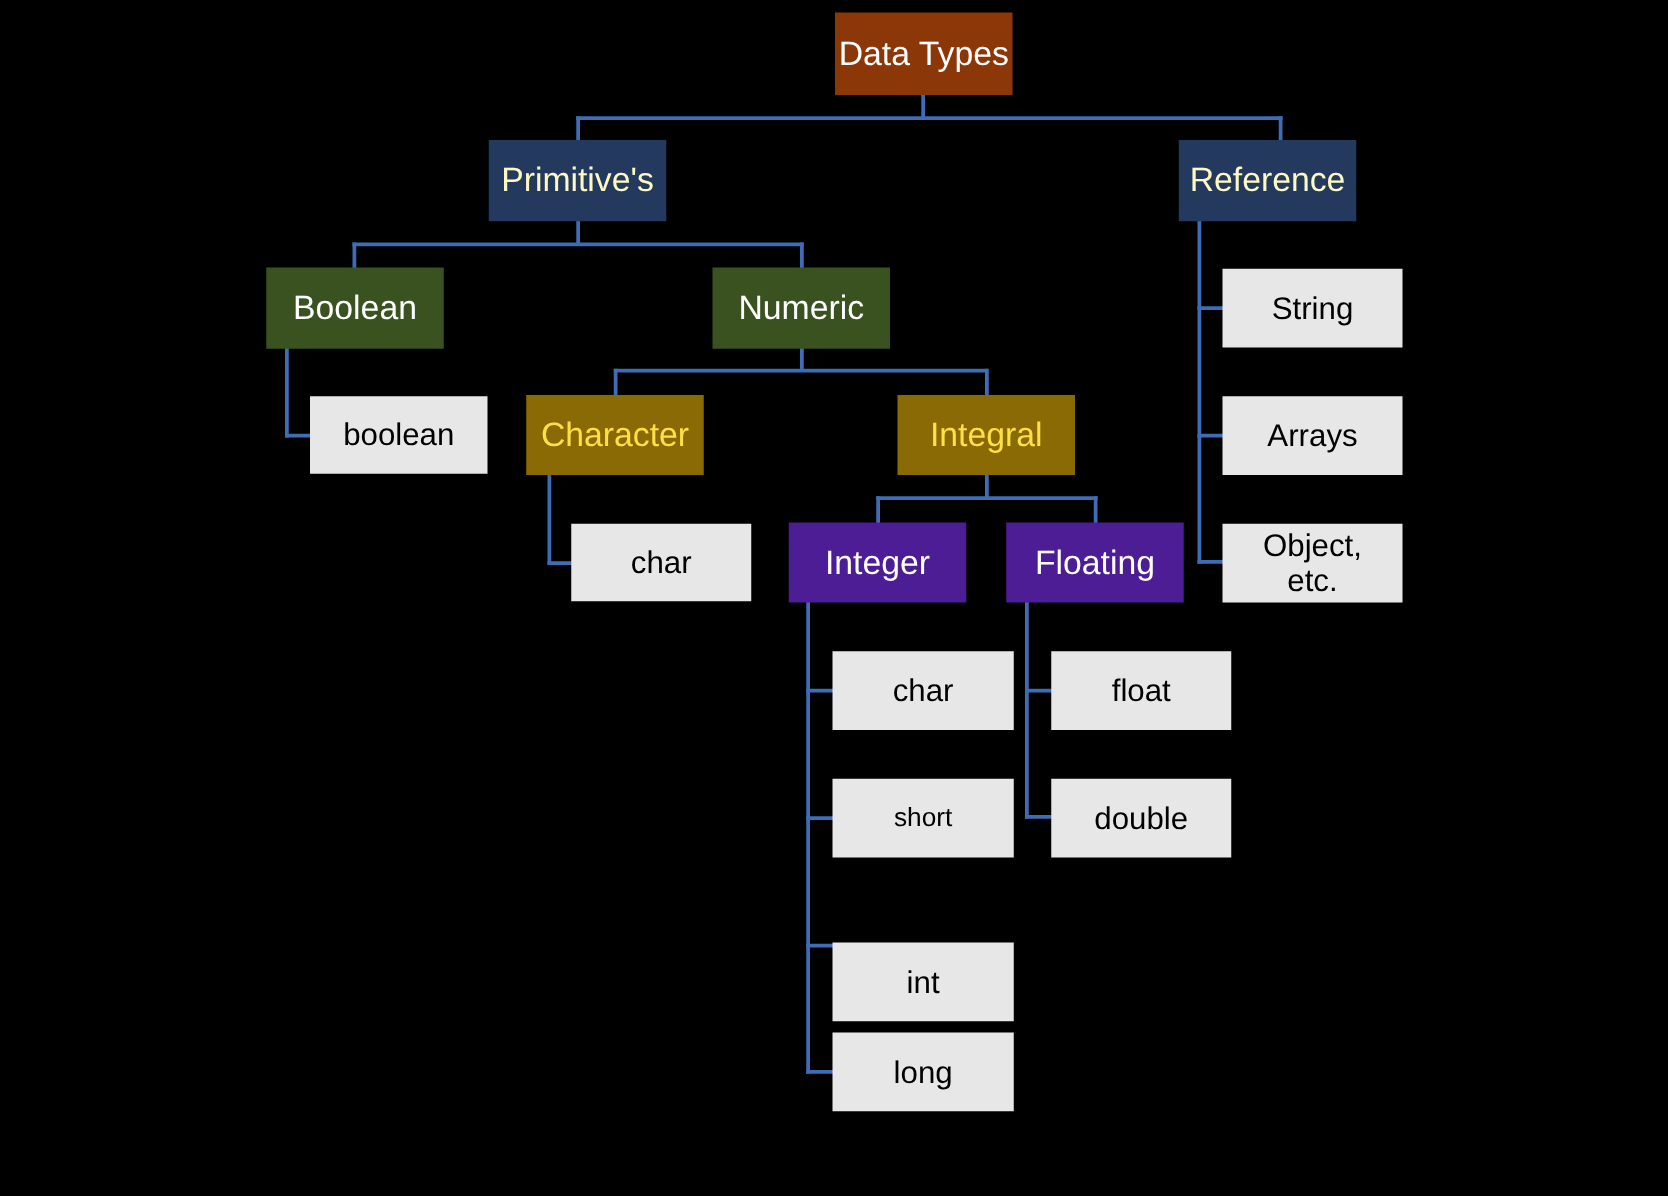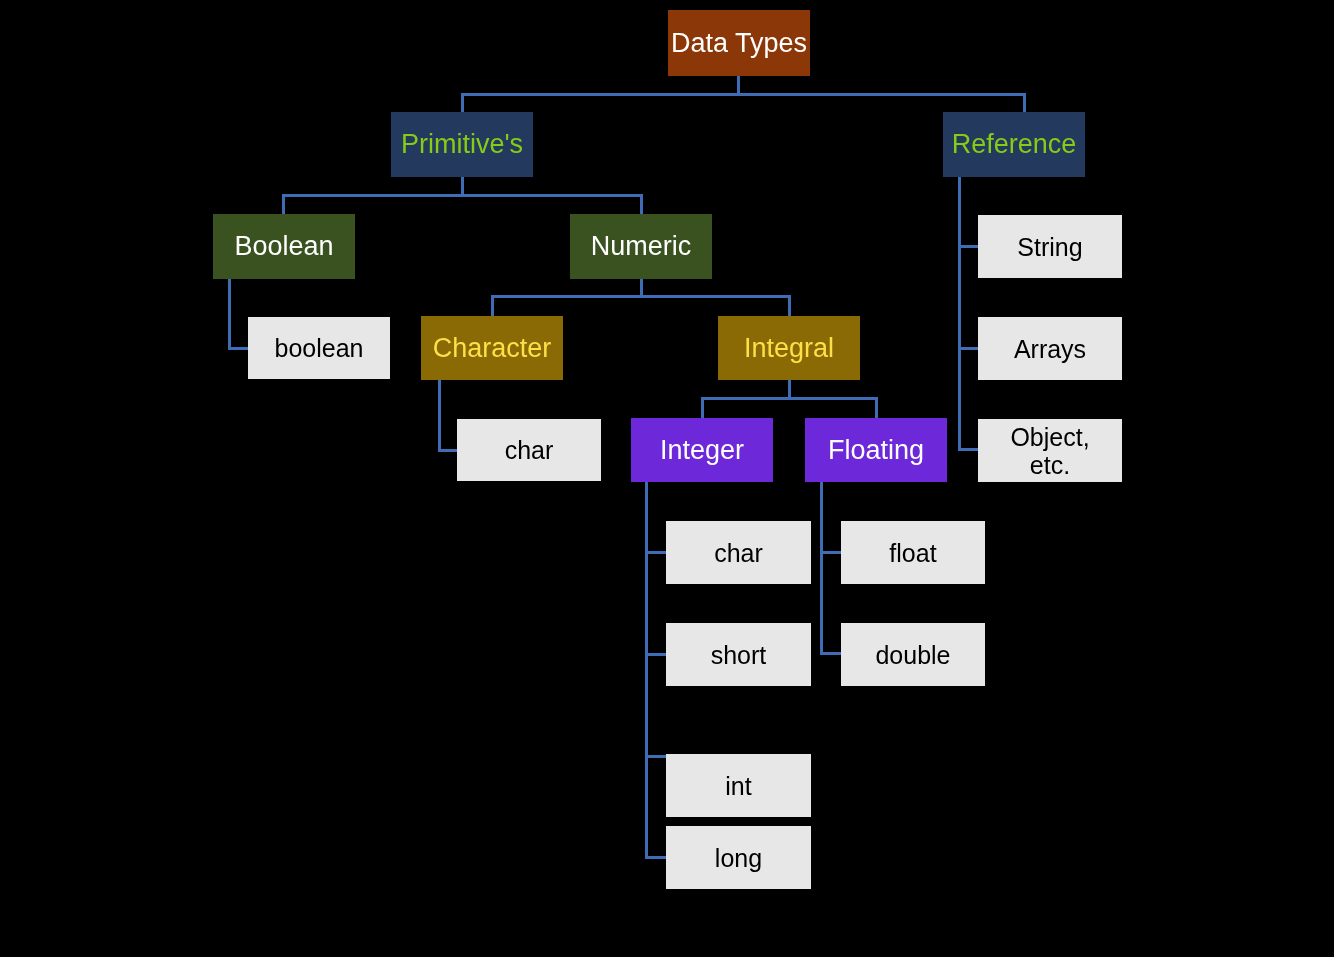--- a/index.html
+++ b/index.html
@@ -21,24 +21,24 @@
     box-sizing: border-box;
     display: flex;
     align-items: center;
     justify-content: center;
     text-align: center;
     line-height: 1.12;
     white-space: pre-line;
     z-index: 5;
   }
   .node.root      { background: #8C3708; color: #FFFFFF; }
-  .node.level1    { background: #23395D; color: #84cc16; }
+  .node.level1    { background: #23395D; color: #fef9c3; }
   .node.level2    { background: #3A5220; color: #FFFFFF; }
   .node.level3    { background: #8A6A04; color: #fde047; }
-  .node.level4    { background: #6d28d9; color: #FFFFFF; }
+  .node.level4    { background: #4c1d95; color: #FFFFFF; }
   .node.leaf      { background: #E7E7E7; color: #000000; }
 
   .conn {
     position: absolute;
     background: #3E6DB5;
     z-index: 1;
   }
   .conn.h { height: 3px; }
   .conn.v { width: 3px; }
 </style>
@@ -105,21 +105,21 @@
   <div class="node level4" style="left:631px; top:418px; width:142px; height:64px; font-size:27px;">Integer</div>
 
   <div class="node level4" style="left:805px; top:418px; width:142px; height:64px; font-size:27px;">Floating</div>
 
   <div class="node leaf" style="left:248px; top:317px; width:142px; height:62px; font-size:25px;">boolean</div>
 
   <div class="node leaf" style="left:457px; top:419px; width:144px; height:62px; font-size:25px;">char</div>
 
   <div class="node leaf" style="left:666px; top:521px; width:145px; height:63px; font-size:25px;">char</div>
 
-  <div class="node leaf" style="left:666px; top:623px; width:145px; height:63px; font-size:25px;">short</div>
+  <div class="node leaf" style="left:666px; top:623px; width:145px; height:63px; font-size:21px;">short</div>
 
   <div class="node leaf" style="left:666px; top:725px; width:145px; height:63px; font-size:25px;margin-top:29px;">int</div>
 
   <div class="node leaf" style="left:666px; top:826px; width:145px; height:63px; font-size:25px;">long</div>
 
   <div class="node leaf" style="left:841px; top:521px; width:144px; height:63px; font-size:25px;text-align:right;">float</div>
 
   <div class="node leaf" style="left:841px; top:623px; width:144px; height:63px; font-size:25px;text-align:right;">double</div>
 
   <div class="node leaf" style="left:978px; top:215px; width:144px; height:63px; font-size:25px;">String</div>

